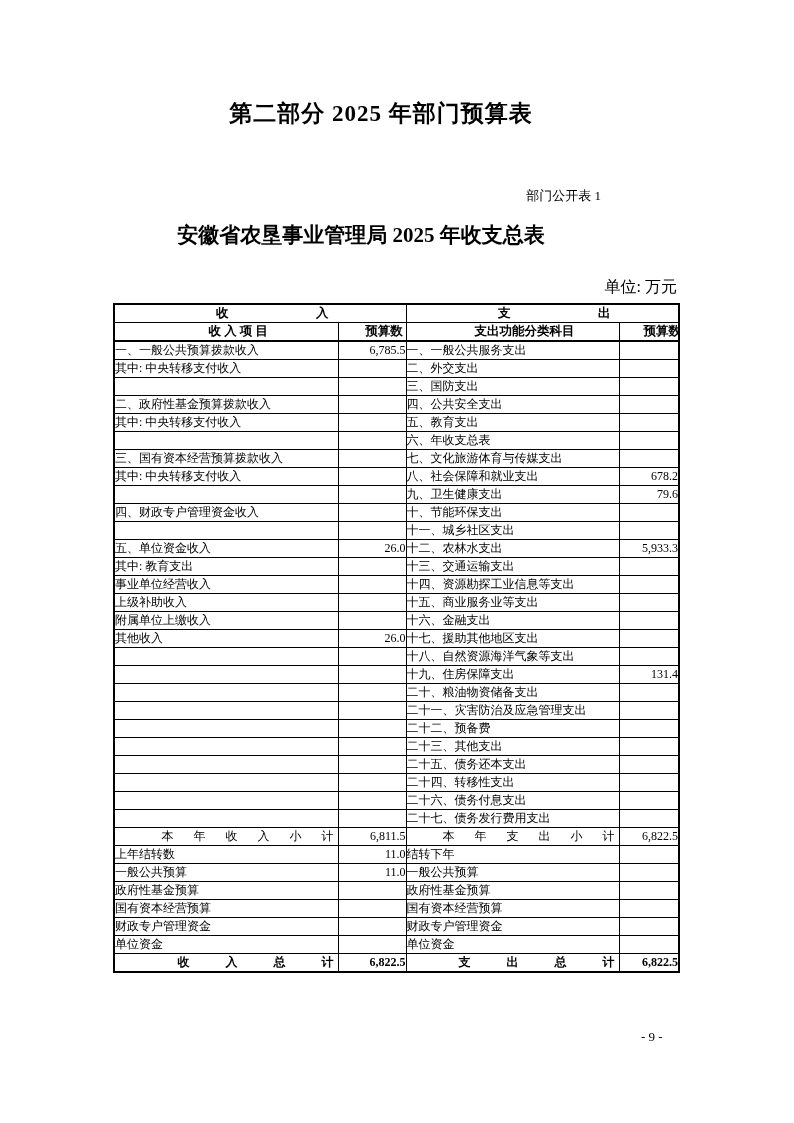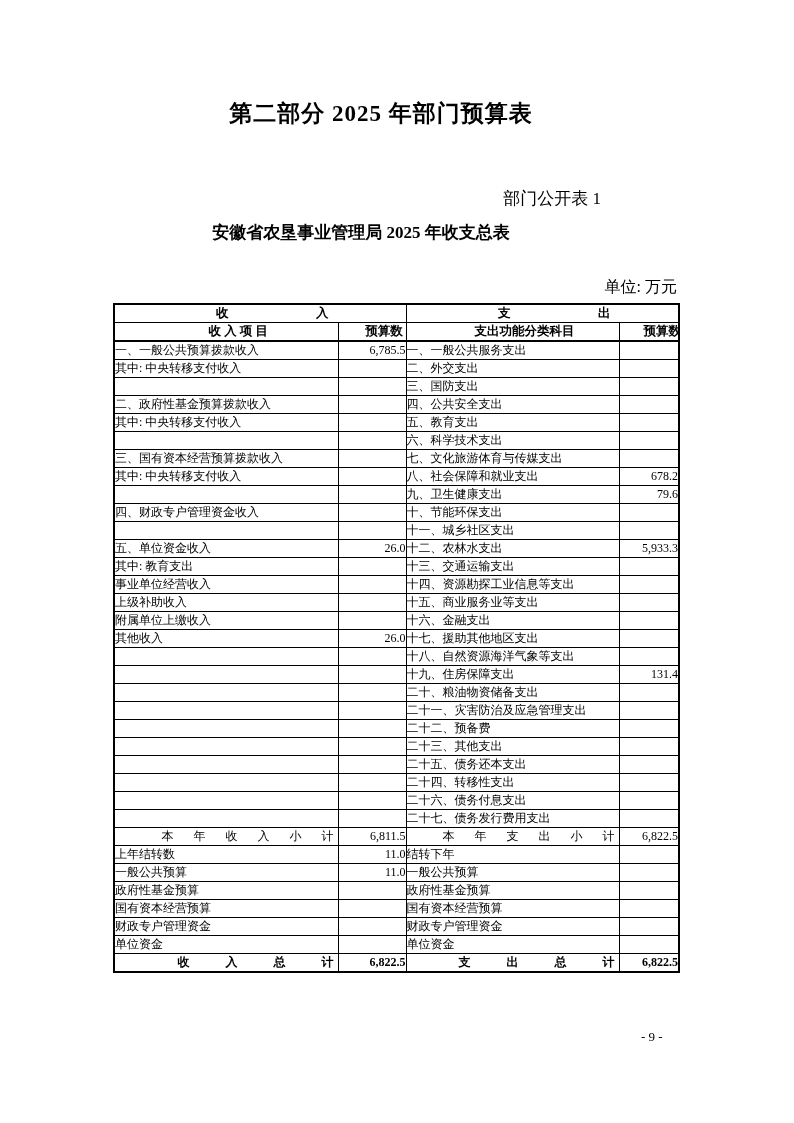--- a/index.html
+++ b/index.html
@@ -5,24 +5,24 @@
   html,body{margin:0;padding:0;}
   body{
     width:794px;height:1123px;background:#ffffff;position:relative;
     font-family:"Liberation Serif","DejaVu Serif",serif;color:#000;
   }
   .page{position:absolute;left:0;top:0;width:794px;height:1123px;background:#fff;overflow:hidden;}
   .doc-title{
     position:absolute;top:98px;left:0;width:722px;text-align:center;
     font-size:23px;font-weight:bold;letter-spacing:1px;padding-left:20px;
   }
-  .table-label{position:absolute;top:187px;right:193px;font-size:17px;text-align:center;}
+  .table-label{position:absolute;top:187px;right:193px;font-size:13px;text-align:center;}
   .doc-subtitle{
     position:absolute;top:221px;left:0;width:722px;text-align:center;
-    font-size:17px;font-weight:bold;
+    font-size:21px;font-weight:bold;
   }
   .unit-note{position:absolute;top:277px;right:117px;font-size:16px;}
   table.budget{
     position:absolute;top:303px;left:113px;width:565px;
     border-collapse:collapse;table-layout:fixed;
     font-size:12px;border:2px solid #000;
   }
   table.budget th,table.budget td{
     border:1px solid #000;height:17px;line-height:17px;
     padding:0;overflow:hidden;white-space:nowrap;
@@ -96,21 +96,21 @@
         </tr>
         <tr>
           <td class="item ind2">其中: 中央转移支付收入</td>
           <td class="val"></td>
           <td class="item ind0">五、教育支出</td>
           <td class="val"></td>
         </tr>
         <tr>
           <td class="item ind0"></td>
           <td class="val"></td>
-          <td class="item ind0">六、科学技术支出</td>
+          <td class="item ind0">六、年收支总表</td>
           <td class="val"></td>
         </tr>
         <tr>
           <td class="item ind0">三、国有资本经营预算拨款收入</td>
           <td class="val"></td>
           <td class="item ind0">七、文化旅游体育与传媒支出</td>
           <td class="val"></td>
         </tr>
         <tr>
           <td class="item ind2">其中: 中央转移支付收入</td>

